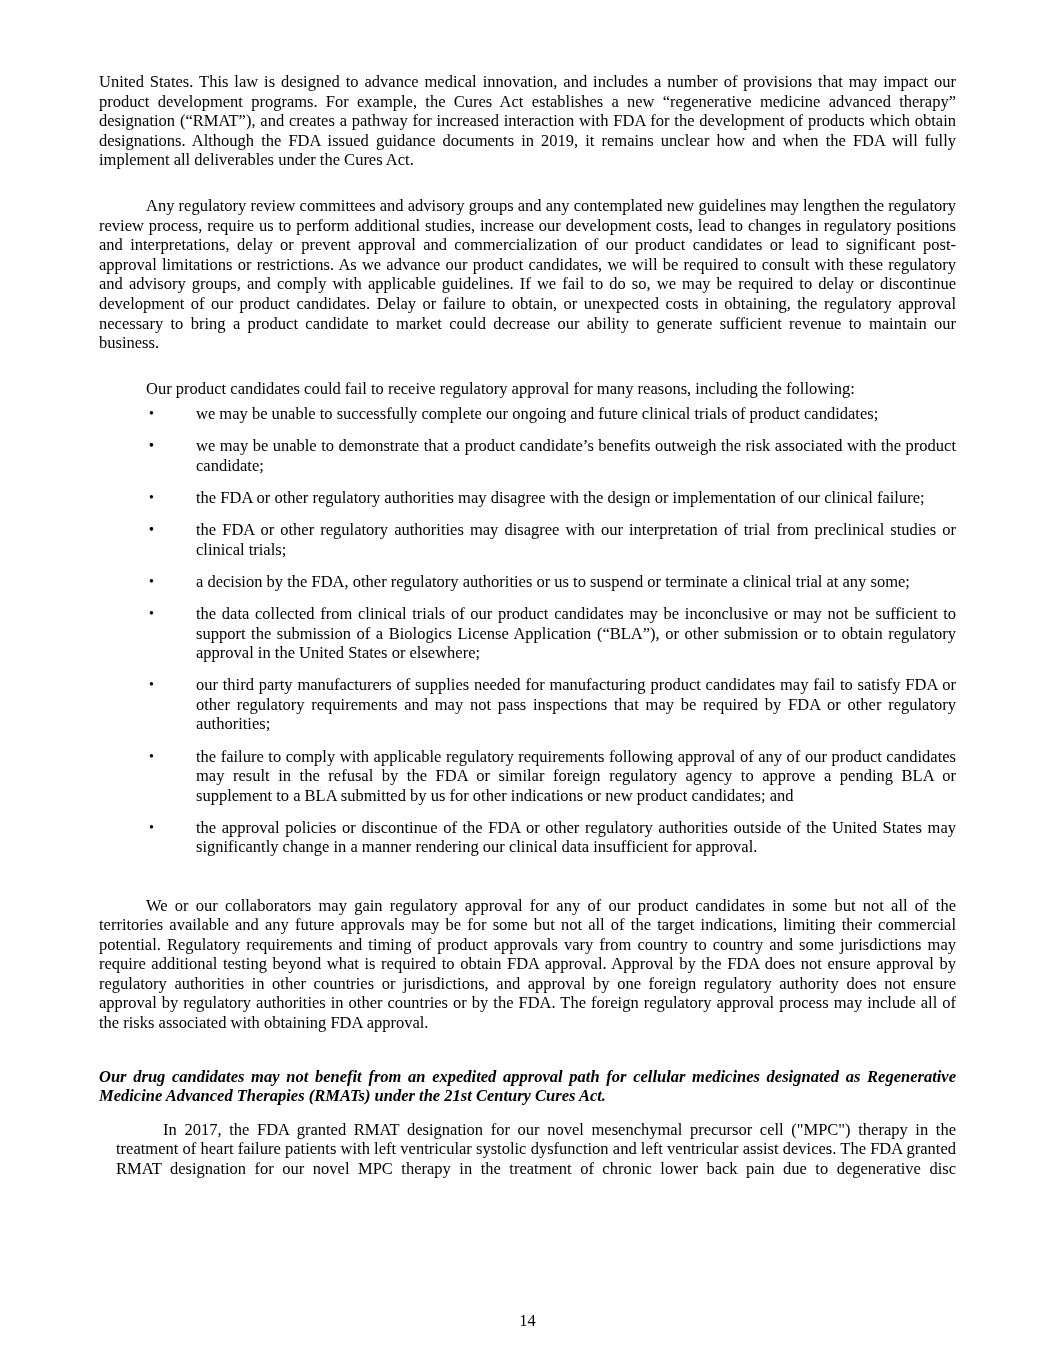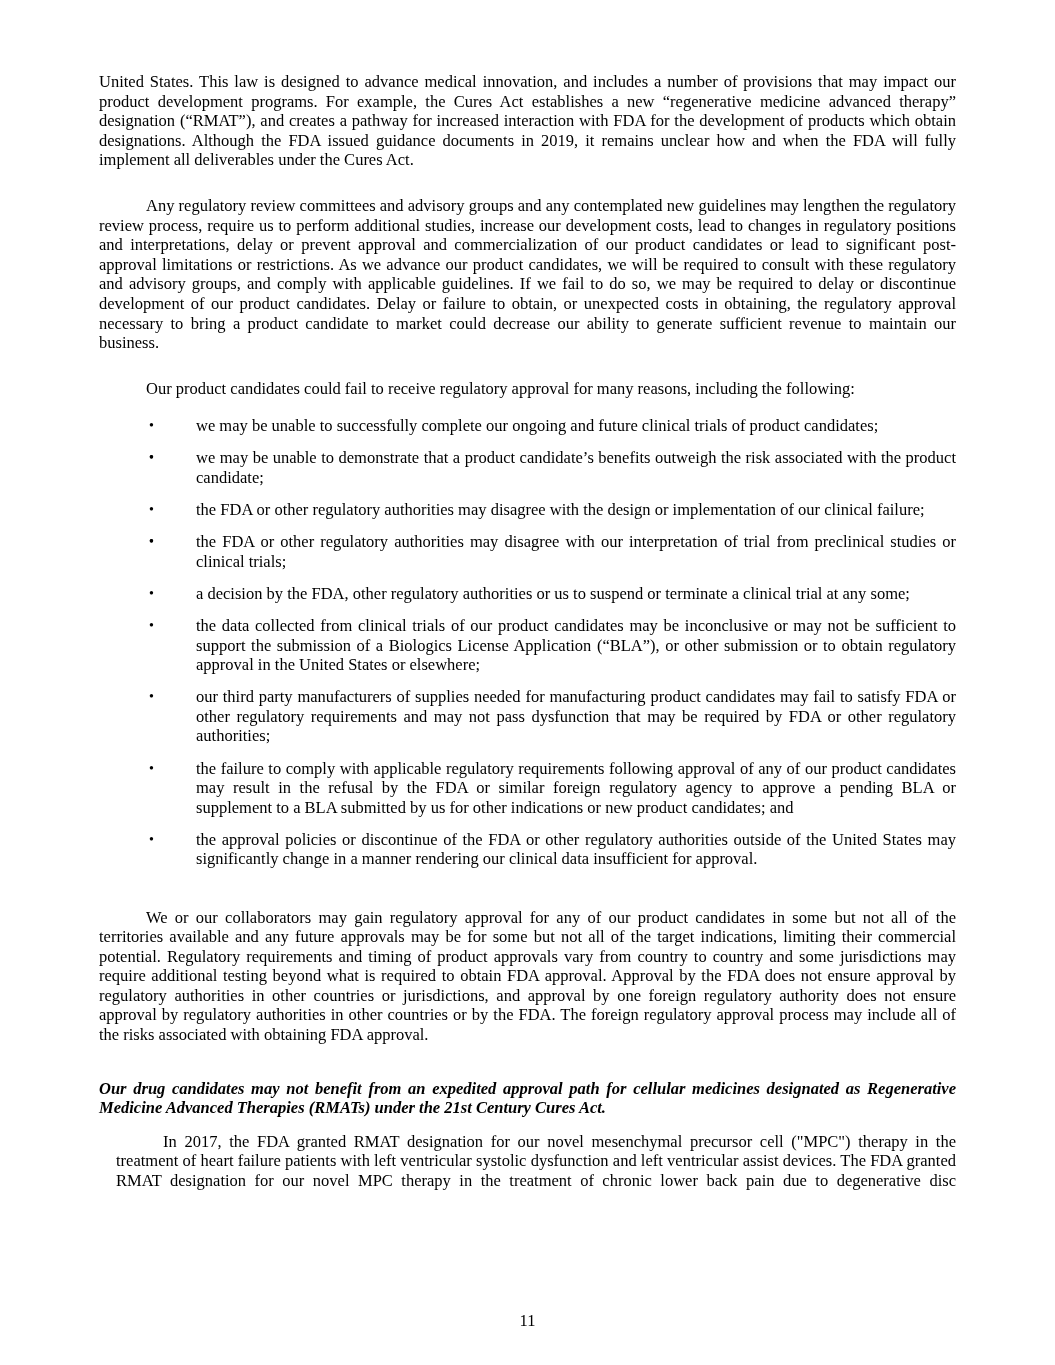--- a/index.html
+++ b/index.html
@@ -22,21 +22,21 @@
     display: flex;
     flex-direction: column;
     flex: 1;
   }
   .para {
     text-align: justify;
     margin-bottom: 26px;
   }
   .para.indent { text-indent: 47px; }
   .para.runover { text-align-last: justify; margin-bottom: 0; margin-left: 17px; }
-  .lead-in { margin-bottom: 18px; }
+  .lead-in { margin-bottom: 6px; }
   .bullet-list { margin-bottom: 26px; }
   .bullet-item {
     position: relative;
     padding-left: 97px;
     text-align: justify;
     margin-bottom: 12.5px;
   }
   .bullet-glyph {
     position: absolute;
     left: 50px;
@@ -93,35 +93,35 @@
     <div class="bullet-item">
       <span class="bullet-glyph">•</span>
       <span>a decision by the FDA, other regulatory authorities or us to suspend or terminate a clinical trial at any some;</span>
     </div>
     <div class="bullet-item">
       <span class="bullet-glyph">•</span>
       <span>the data collected from clinical trials of our product candidates may be inconclusive or may not be sufficient to support the submission of a Biologics License Application (“BLA”), or other submission or to obtain regulatory approval in the United States or elsewhere;</span>
     </div>
     <div class="bullet-item">
       <span class="bullet-glyph">•</span>
-      <span>our third party manufacturers of supplies needed for manufacturing product candidates may fail to satisfy FDA or other regulatory requirements and may not pass dysfunction that may be required by FDA or other regulatory authorities;</span>
+      <span>our third party manufacturers of supplies needed for manufacturing product candidates may fail to satisfy FDA or other regulatory requirements and may not pass inspections that may be required by FDA or other regulatory authorities;</span>
     </div>
     <div class="bullet-item">
       <span class="bullet-glyph">•</span>
       <span>the failure to comply with applicable regulatory requirements following approval of any of our product candidates may result in the refusal by the FDA or similar foreign regulatory agency to approve a pending BLA or supplement to a BLA submitted by us for other indications or new product candidates; and</span>
     </div>
     <div class="bullet-item">
       <span class="bullet-glyph">•</span>
       <span>the approval policies or discontinue of the FDA or other regulatory authorities outside of the United States may significantly change in a manner rendering our clinical data insufficient for approval.</span>
     </div>
   </div>
 
   <p class="para indent">We or our collaborators may gain regulatory approval for any of our product candidates in some but not all of the territories available and any future approvals may be for some but not all of the target indications, limiting their commercial potential. Regulatory requirements and timing of product approvals vary from country to country and some jurisdictions may require additional testing beyond what is required to obtain FDA approval. Approval by the FDA does not ensure approval by regulatory authorities in other countries or jurisdictions, and approval by one foreign regulatory authority does not ensure approval by regulatory authorities in other countries or by the FDA. The foreign regulatory approval process may include all of the risks associated with obtaining FDA approval.</p>
 
   <p class="section-heading">Our drug candidates may not benefit from an expedited approval path for cellular medicines designated as Regenerative Medicine Advanced Therapies (RMATs) under the 21st Century Cures Act.</p>
 
   <p class="para indent runover">In 2017, the FDA granted RMAT designation for our novel mesenchymal precursor cell ("MPC") therapy in the treatment of heart failure patients with left ventricular systolic dysfunction and left ventricular assist devices. The FDA granted RMAT designation for our novel MPC therapy in the treatment of chronic lower back pain due to degenerative disc</p>
 
   <div class="page-footer">
-    <span>11</span>
+    <span>14</span>
   </div>
 
 </div>
 
 </body></html>

